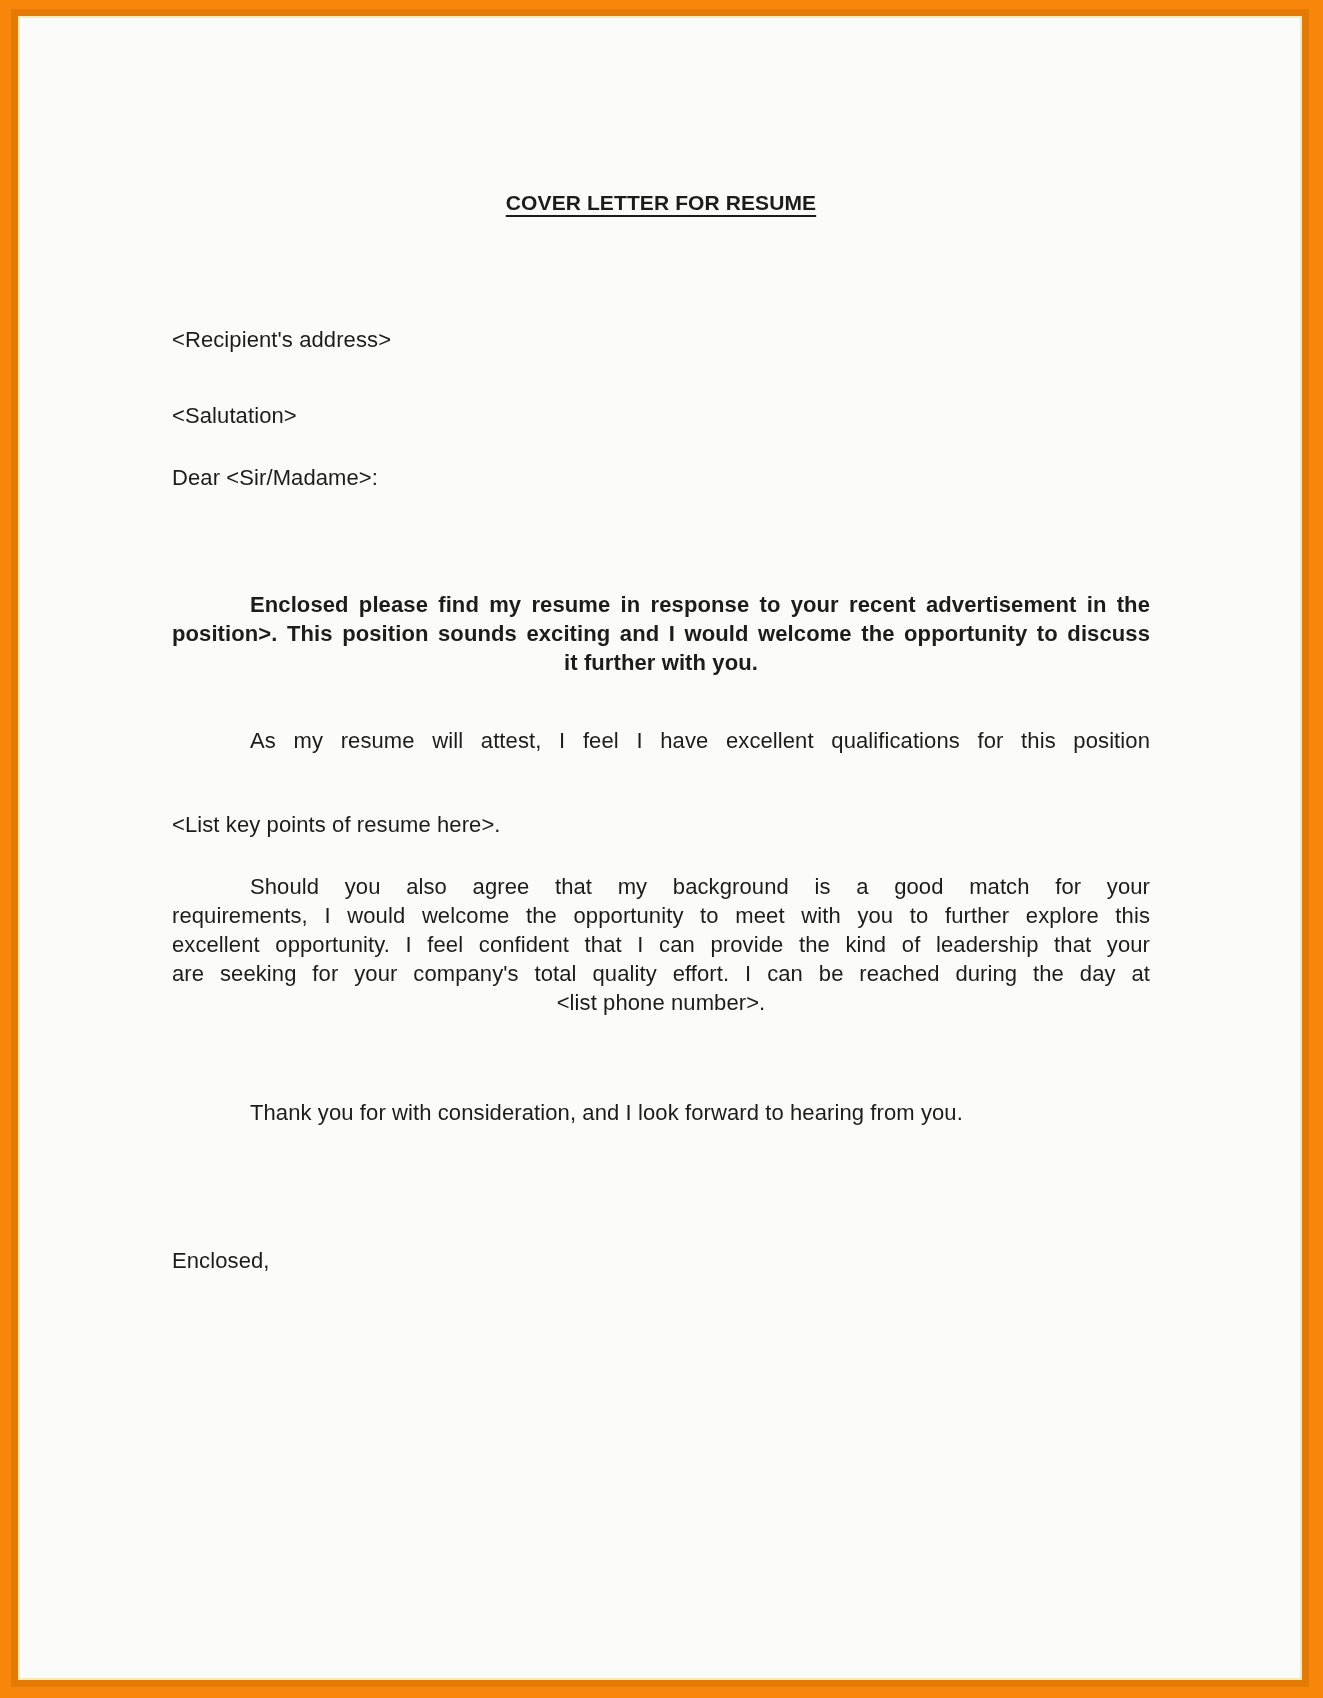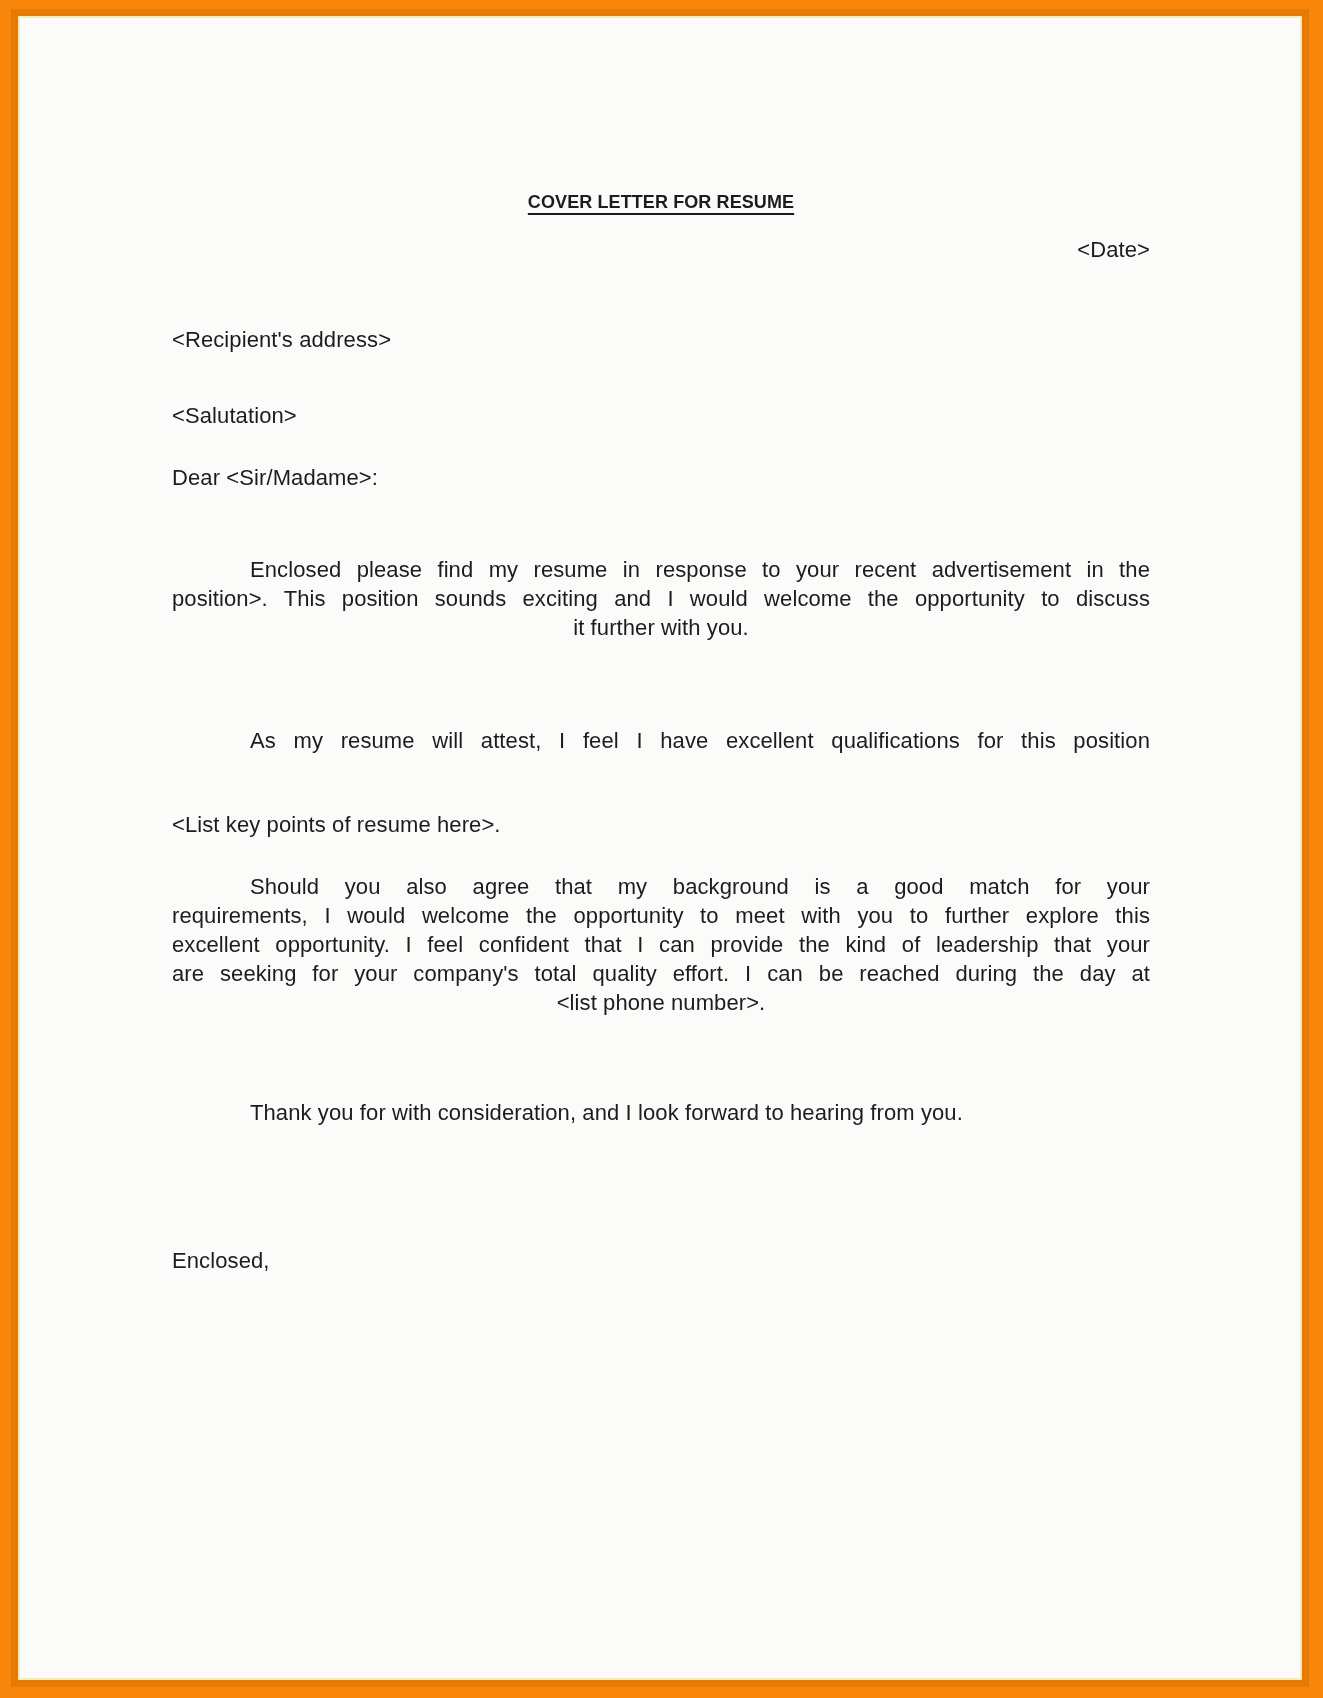--- a/index.html
+++ b/index.html
@@ -24,48 +24,47 @@
     width: 978px;
     color: #1c1c1c;
     font-size: 22px;
     line-height: 29px;
     letter-spacing: 0.1px;
   }
   .title {
     top: 170px;
     text-align: center;
     font-weight: bold;
-    font-size: 18px;
+    font-size: 21px;
     text-decoration: underline;
     text-decoration-thickness: 2px;
     text-underline-offset: 5px;
   }
   .date-line     { top: 217px; text-align: right; }
   .recipient     { top: 307px; }
   .salutation    { top: 383px; }
   .greeting      { top: 445px; }
-  .para1         { top: 537px; }
+  .para1         { top: 572px; font-weight: bold; }
   .para2         { top: 708px; }
   .list-points   { top: 792px; }
   .para3         { top: 854px; }
   .thanks        { top: 1080px; text-indent: 78px; }
   .closing       { top: 1228px; }
   
   .jline { text-align: justify; text-align-last: justify; }
   .lline { text-align: center; }
   .findent { text-indent: 78px; }
 </style>
 </head>
 <body>
 
 <div class="page">
 
   <div class="block title">COVER LETTER FOR RESUME</div>
 
-  <div class="block date-line">&lt;Date&gt;</div>
 
   <div class="block recipient">&lt;Recipient's address&gt;</div>
 
   <div class="block salutation">&lt;Salutation&gt;</div>
 
   <div class="block greeting">Dear &lt;Sir/Madame&gt;:</div>
 
   <div class="block para1">
     <div class="jline findent">Enclosed please find my resume in response to your recent advertisement in the</div>
     <div class="jline">position&gt;.  This position sounds exciting and I would welcome the opportunity to discuss</div>

